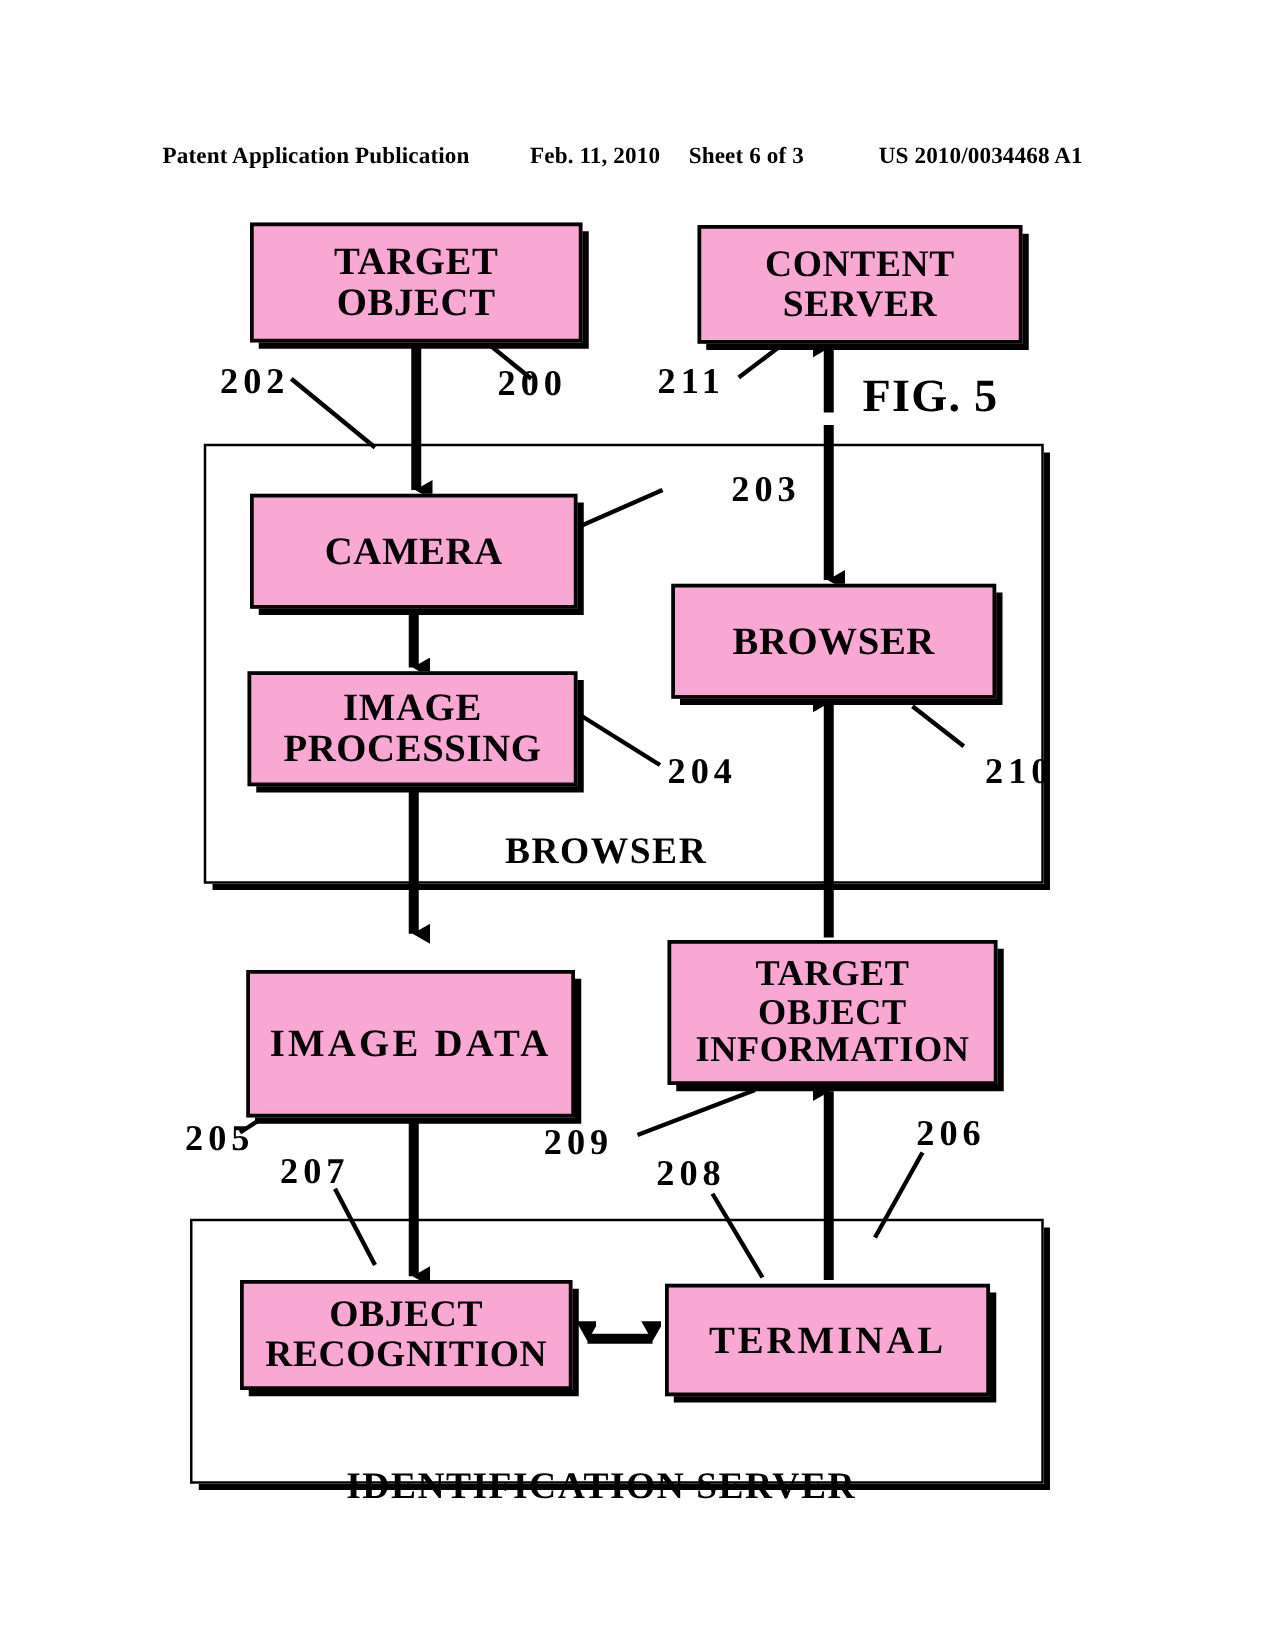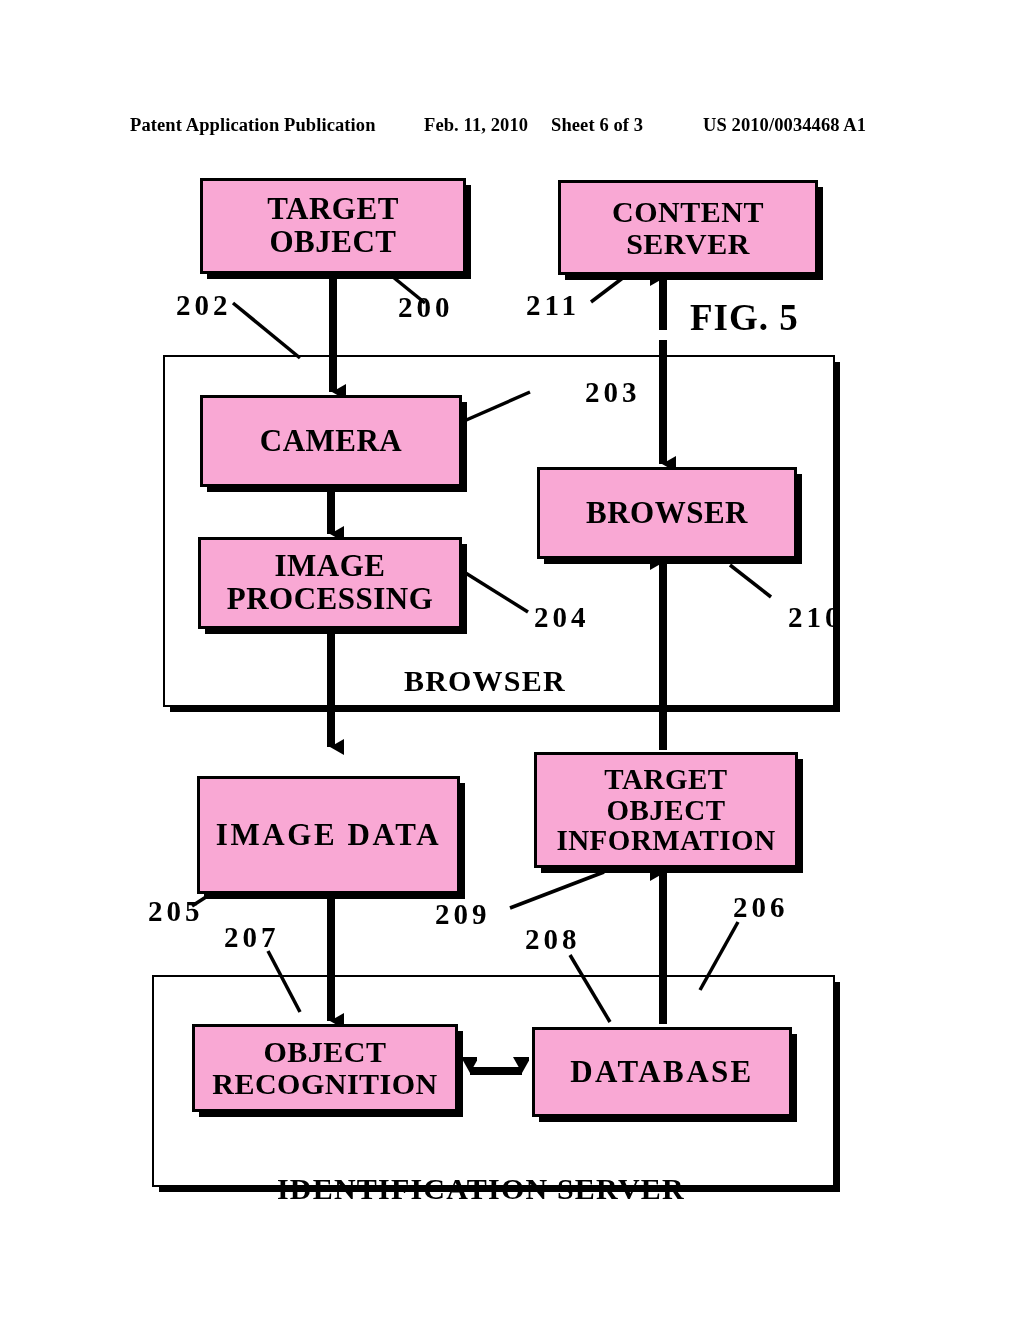--- a/index.html
+++ b/index.html
@@ -216,21 +216,21 @@
 
 <div class="node" id="node-target-object-info">
   <span class="ntext">TARGET<br>OBJECT<br>INFORMATION</span>
 </div>
 
 <div class="node" id="node-object-recognition">
   <span class="ntext">OBJECT<br>RECOGNITION</span>
 </div>
 
 <div class="node" id="node-database">
-  <span class="ntext">DATABASE</span>
+  <span class="ntext">TERMINAL</span>
 </div>
 
 <div class="ref" id="ref-202">202</div>
 <div class="ref" id="ref-200">200</div>
 <div class="ref" id="ref-211">211</div>
 <div class="ref" id="ref-203">203</div>
 <div class="ref" id="ref-204">204</div>
 <div class="ref" id="ref-210">210</div>
 <div class="ref" id="ref-205">205</div>
 <div class="ref" id="ref-207">207</div>

